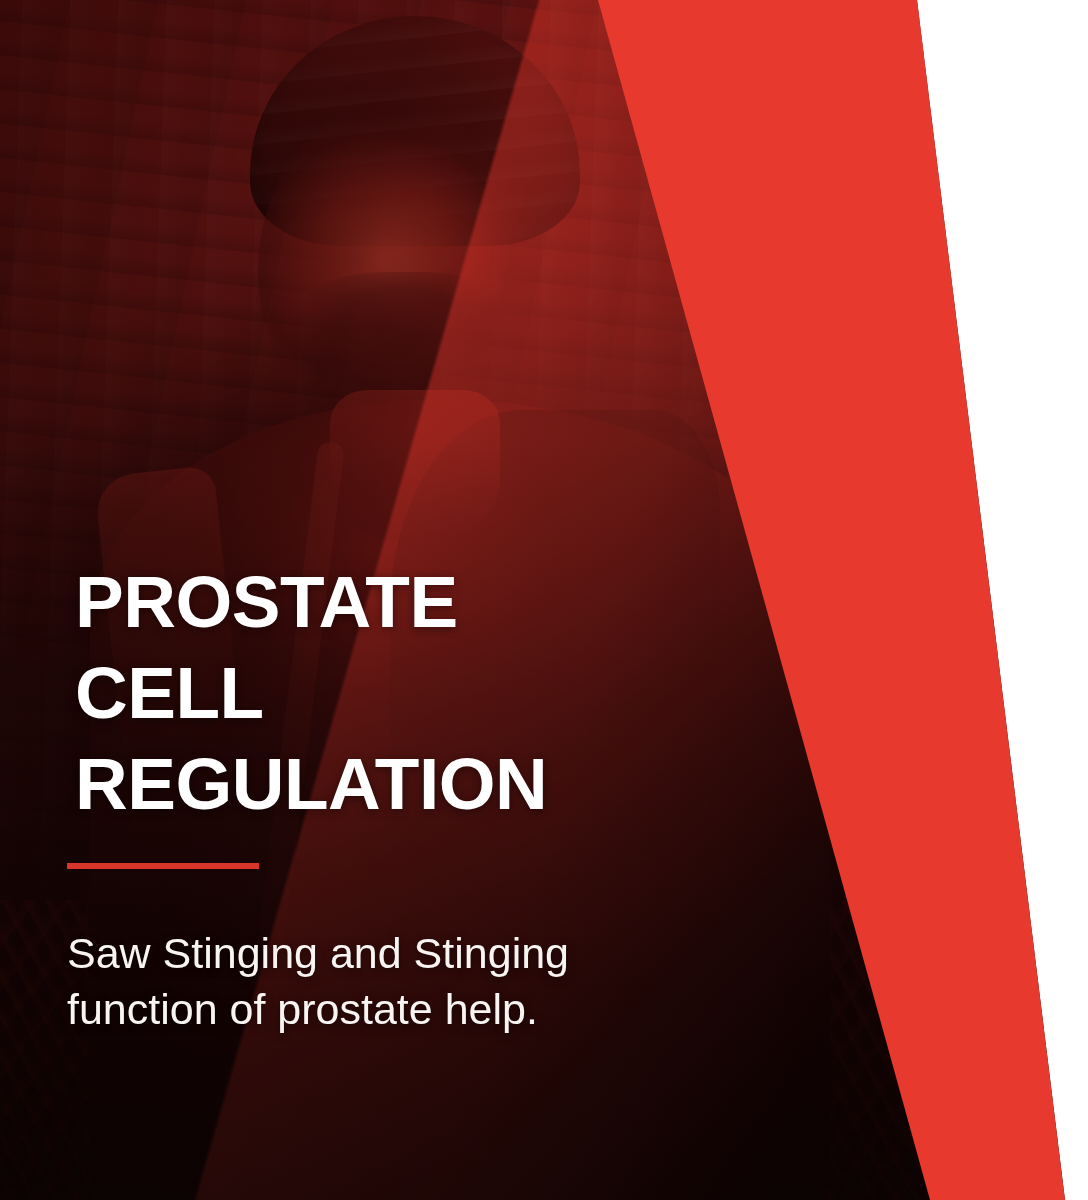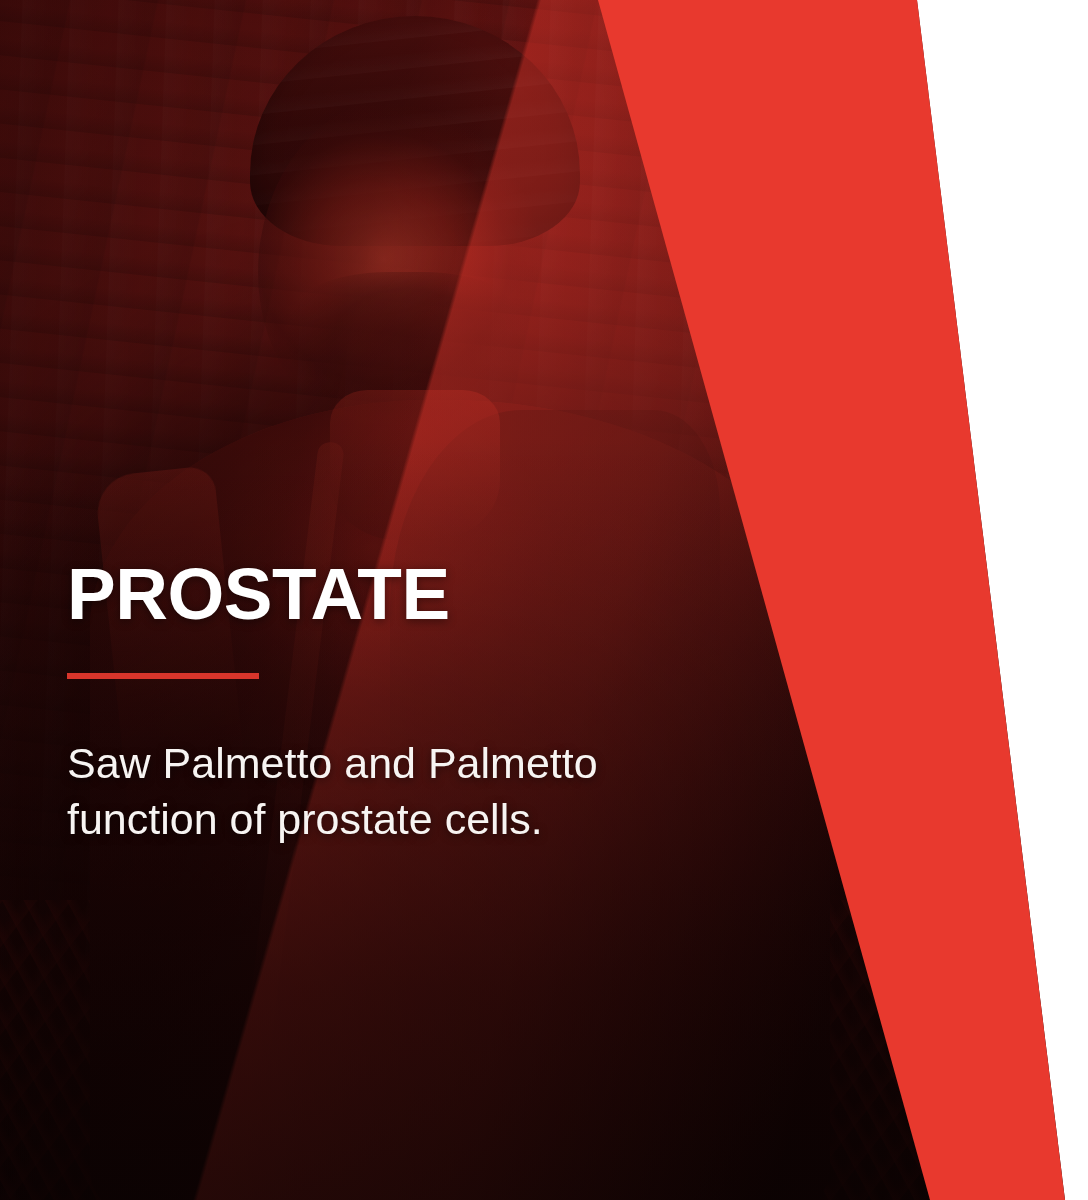--- a/index.html
+++ b/index.html
@@ -214,21 +214,21 @@
   
   .content {
     position: absolute;
     left: 67px;
     top: 548px;
     width: 640px;
     z-index: 10;
   }
 
   .headline {
-    margin: 0;
+    margin: 8px;
     color: #ffffff;
     font-family: "Liberation Sans", sans-serif;
     font-weight: 700;
     font-size: 73px;
     line-height: 91px;
     letter-spacing: -0.5px;
     text-transform: uppercase;
     text-shadow: 0 2px 10px rgba(0,0,0,0.45);
   }
   .headline .ln { display: block; white-space: nowrap; }
@@ -274,23 +274,25 @@
     <div class="text-scrim"></div>
   </div>
 
   <div class="white-wedge"></div>
   <div class="red-band"></div>
 
   <div class="content">
 
     <h1 class="headline">
       <span class="ln">PROSTATE</span>
+      <span class="ln">CELL</span>
+      <span class="ln">REGULATION</span>
     </h1>
 
     <div class="rule"></div>
 
     <p class="subcopy">
-      <span class="ln">Saw Palmetto and Palmetto</span>
-      <span class="ln">function of prostate cells.</span>
+      <span class="ln">Saw Stinging and Stinging</span>
+      <span class="ln">function of prostate help.</span>
     </p>
 
   </div>
 </div>
 
 </body></html>

